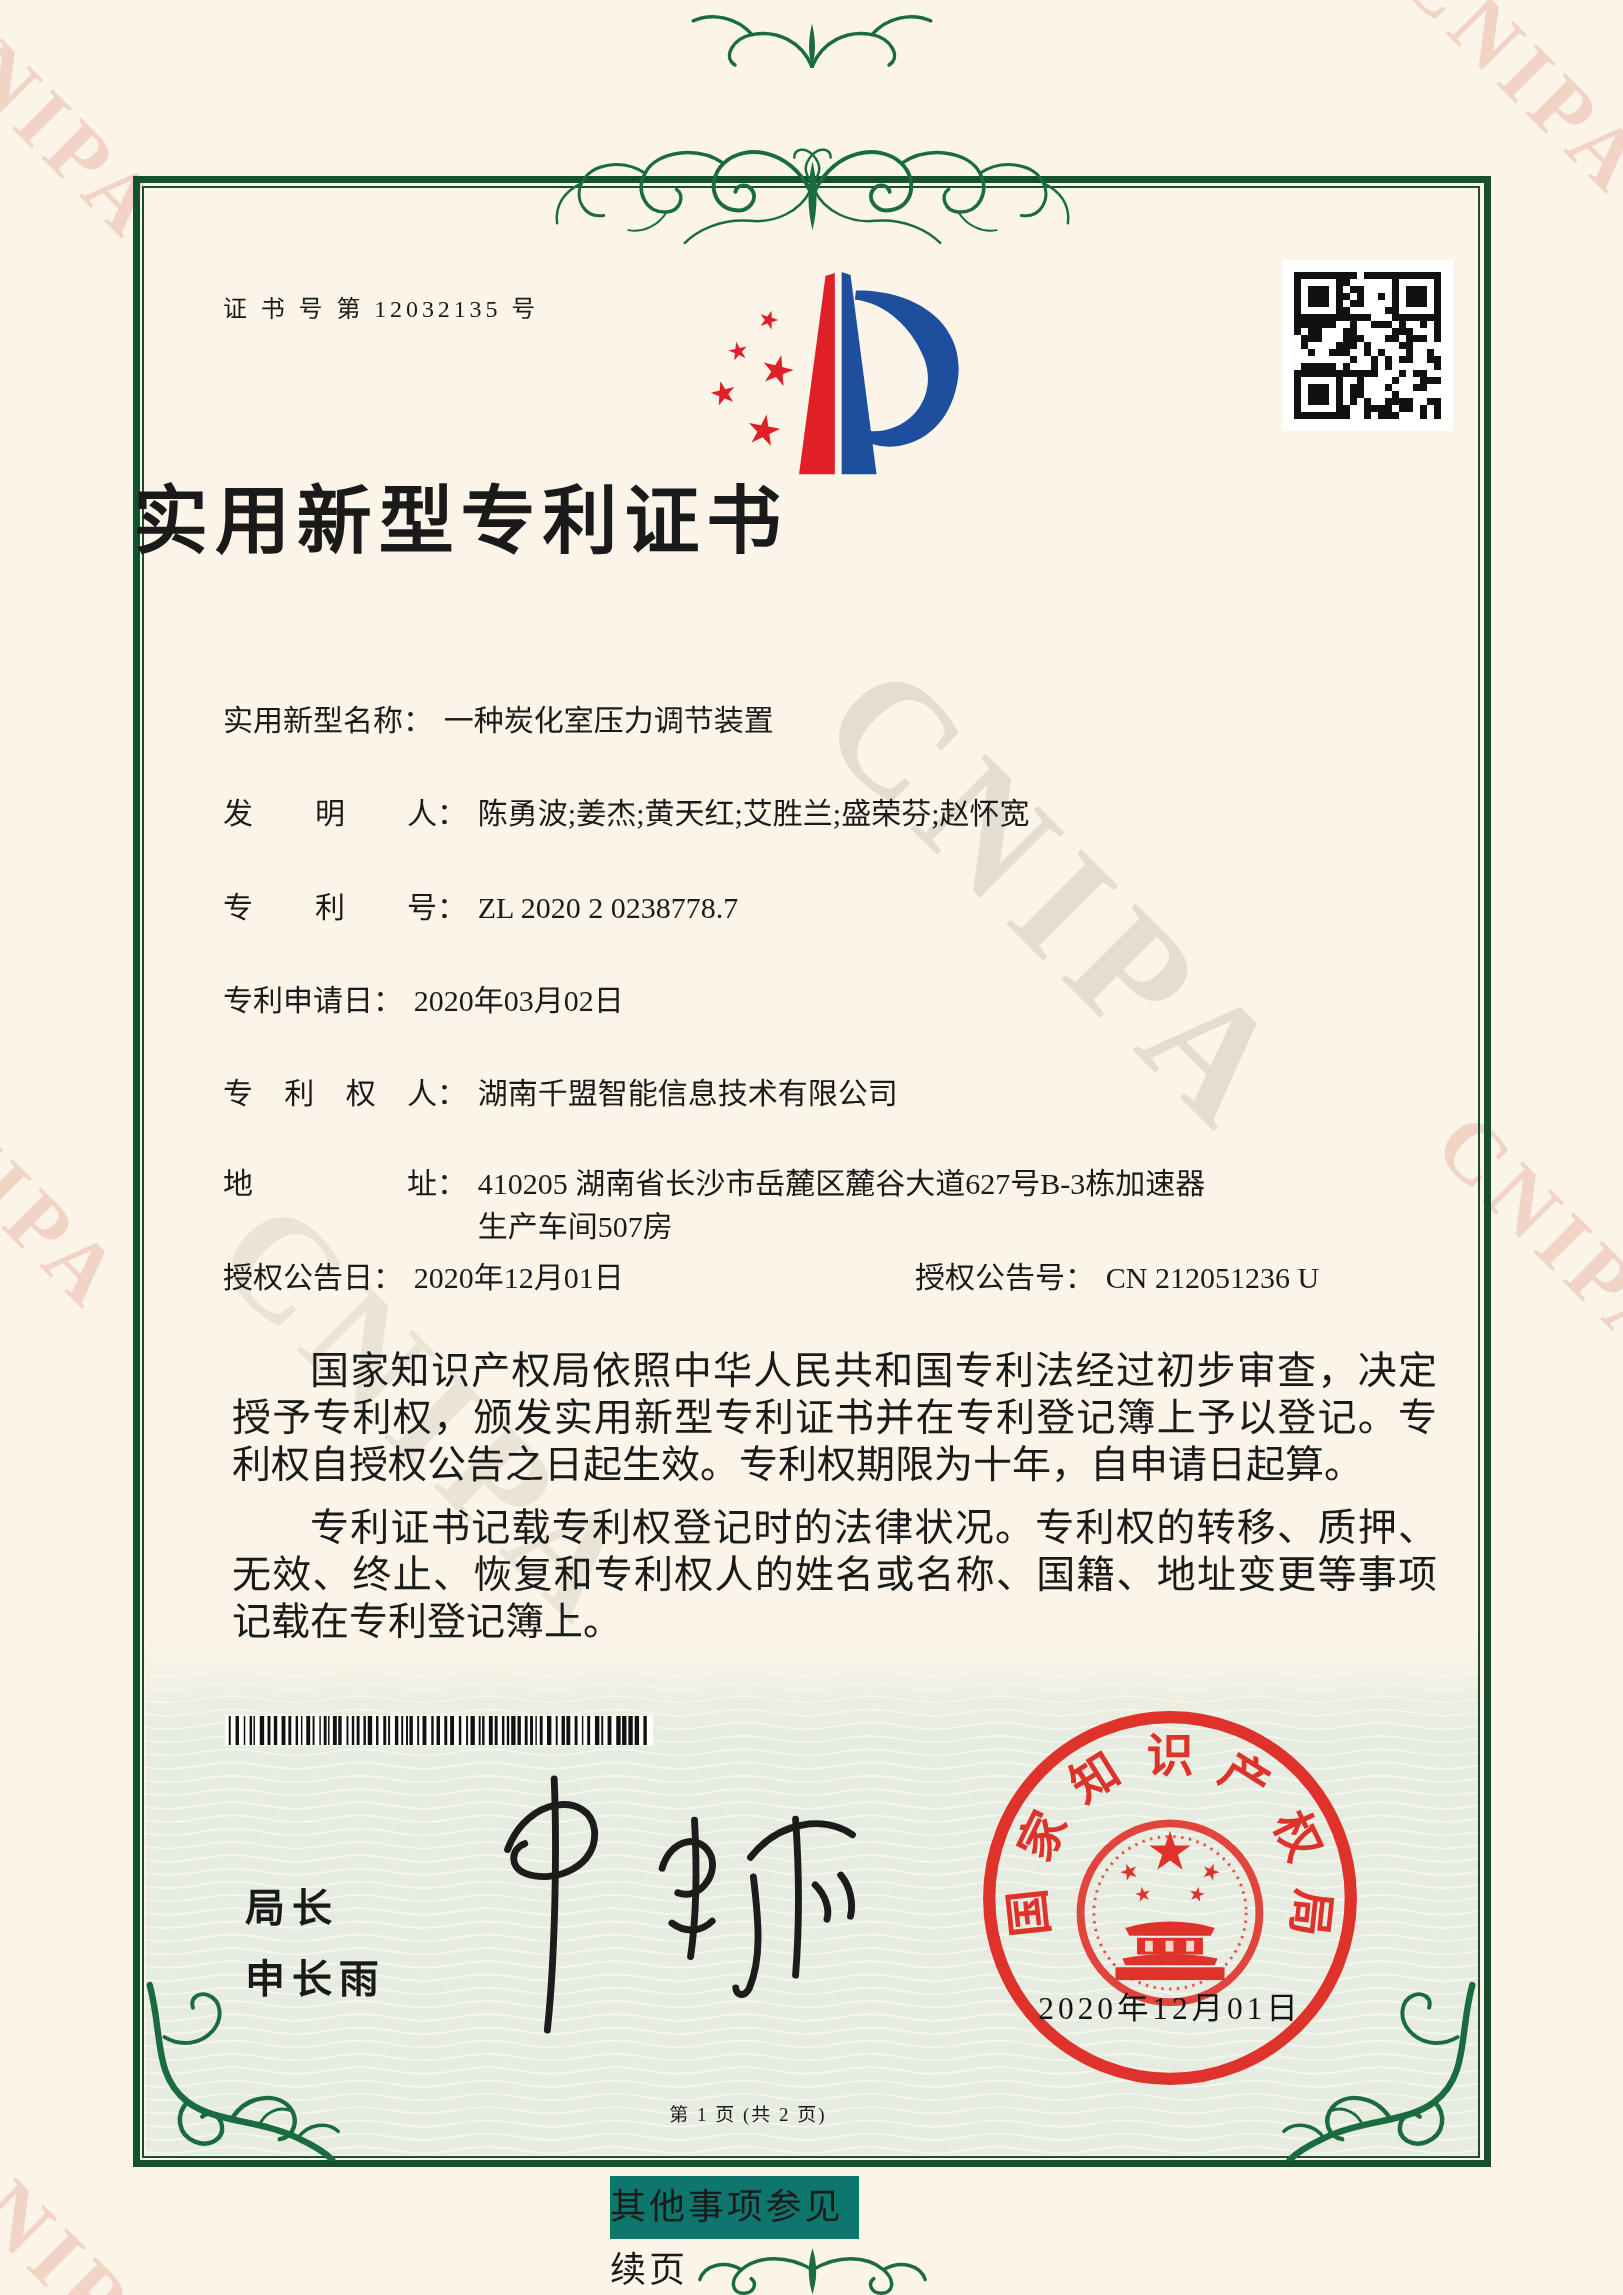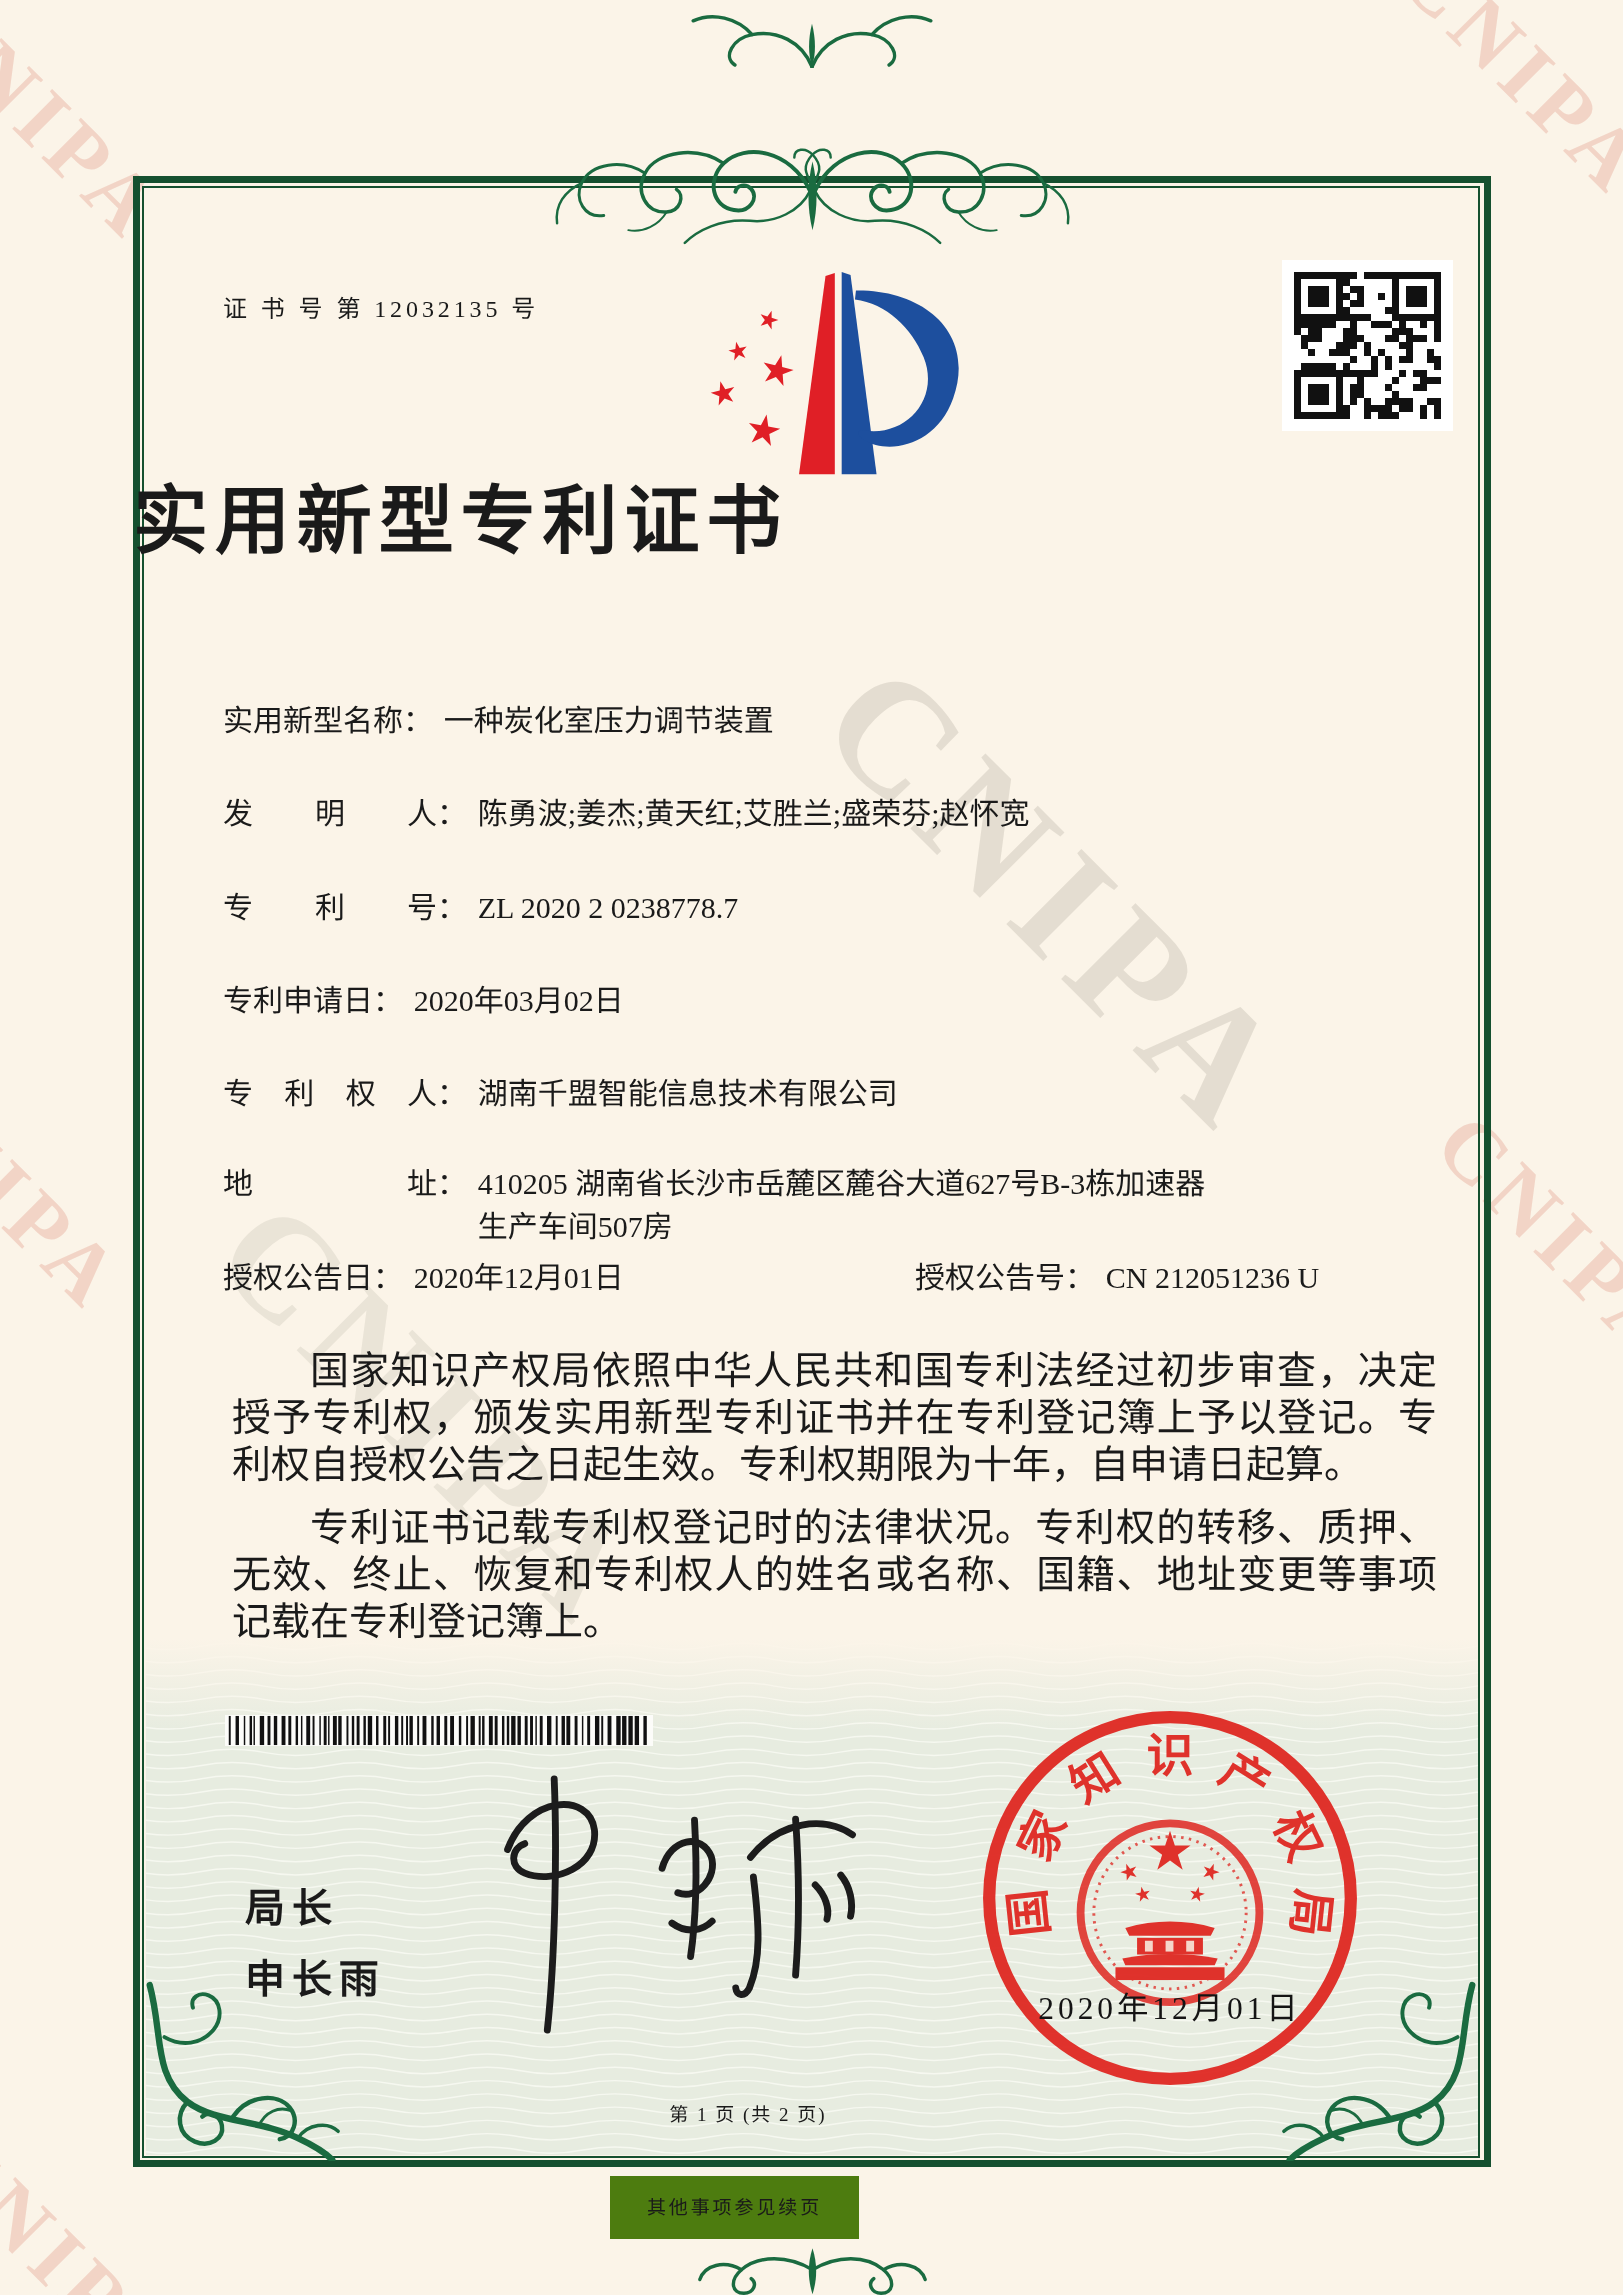--- a/index.html
+++ b/index.html
@@ -43,21 +43,21 @@
   .paras{position:absolute; left:216px; top:1331px; width:1237px;}
   .paras p{margin:16px; font-size:39px; line-height:47px; text-indent:2em; text-align:justify;}
   
   .barcode{position:absolute; left:225px; top:1715px; width:428px; height:31px; background:#fcfcf9;}
   .officer{position:absolute; left:245px; font-size:40px; font-weight:600; letter-spacing:6.9px;}
   .officer.t1{top:1876px;}
   .officer.t2{top:1947px;}
   .signature{position:absolute; left:407px; top:1761px;}
   .seal{position:absolute; left:971px; top:1699px;}
   .pageinfo{position:absolute; left:601px; top:2099px; width:294px; text-align:center; font-size:19px; letter-spacing:2px;}
-  .contbox{position:absolute; left:610px; top:2176px; width:249px; height:63px; line-height:63px; background:#4d7c0f; text-align:center; font-size:19px; letter-spacing:2.9px;}
+  .contbox{position:absolute; left:610px; top:2176px; width:249px; height:63px; line-height:63px; background:#0f766e; text-align:left; font-size:36px; letter-spacing:2.9px;}
   .orn{position:absolute; pointer-events:none;}
 </style>
 </head>
 <body>
 
 <div class="page">
 
   <div class="wm wm-pink wm1">CNIPA</div>
   <div class="wm wm-pink wm2">CNIPA</div>
   <div class="wm wm-pink wm3">CNIPA</div>

